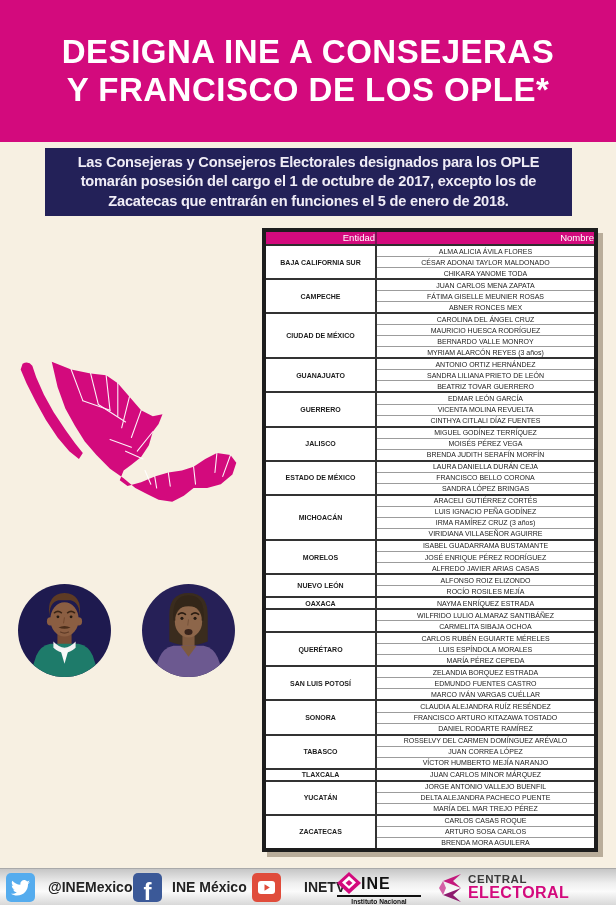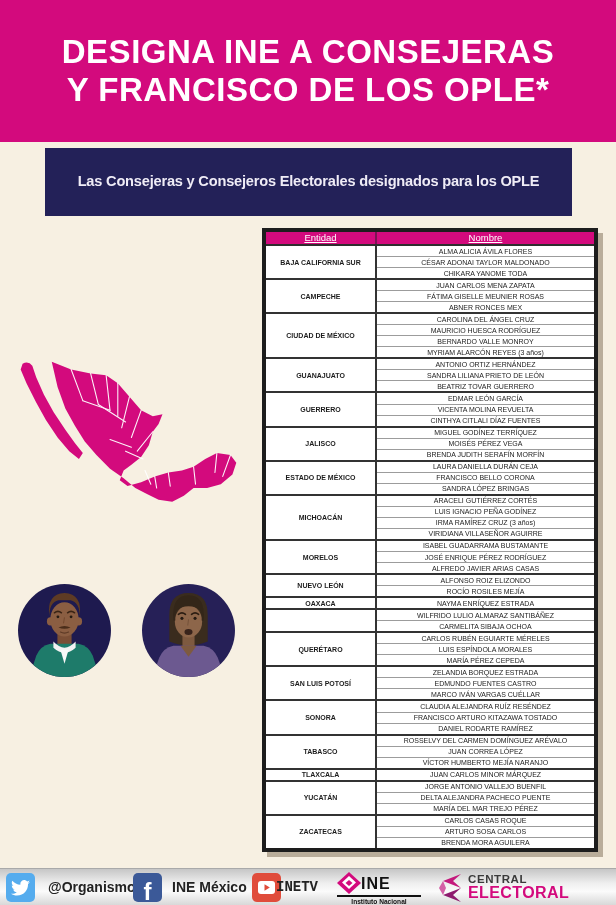--- a/index.html
+++ b/index.html
@@ -25,21 +25,21 @@
   .map{ position:absolute; left:8px; top:354px; width:240px; height:170px; }
   .avatar{ position:absolute; top:583px; width:95px; height:95px; }
   .avatar.male{ left:17px; } .avatar.female{ left:141px; }
 
   
   .ople-table{ position:absolute; left:262px; top:228px; width:336px; height:624px;
                background:#fff; border:4px solid #1d1d1d;
                box-shadow:5px 5px 0 #b9ad9a; display:flex; flex-direction:column; }
   .thead{ height:14px; flex:0 0 14px; background:var(--pink,#D30A7D); display:flex;
           border-bottom:2px solid #2e2e2e; }
-  .thead .hc{ color:#fff; font-size:9.5px; line-height:12px; text-align:center;text-decoration:underline; }
+  .thead .hc{ color:#fff; font-size:9.5px; line-height:12px; text-align:right; }
   .thead .hc.ent{ width:111px; border-right:2px solid #7c1354; }
   .thead .hc.nom{ flex:1;border-radius:6px; }
   .tbody{ flex:1; display:flex; flex-direction:column; }
   .tgroup{ display:flex; min-height:0; }
   .tgroup + .tgroup{ border-top:2px solid #333; }
   .tent{ width:111px; flex:0 0 111px; display:flex; align-items:center; justify-content:center;
          font-weight:bold; font-size:7px; color:#1c1c1c; text-align:center;
          border-right:2px solid #333; padding:0 2px; }
   .tnames{ flex:1; display:flex; flex-direction:column; }
   .nrow{ flex:1; display:flex; align-items:center; justify-content:center;
@@ -77,20 +77,22 @@
 
 <div class="canvas">
 
   <div class="header">
     <div class="tline">DESIGNA INE A CONSEJERAS</div>
     <div class="tline">Y FRANCISCO DE LOS OPLE*</div>
   </div>
 
   <div class="banner">
     <div class="bline">Las Consejeras y Consejeros Electorales designados para los OPLE</div>
+    <div class="bline">tomarán posesión del cargo el 1 de octubre de 2017, excepto los de</div>
+    <div class="bline">Zacatecas que entrarán en funciones el 5 de enero de 2018.</div>
   </div>
 
   <svg class="map" viewBox="0 0 245 175">
     <g fill="#D30A7D">
       <path d="M14,10 Q20,7 24,12 L28,24 L36,42 L46,60 L58,78 L68,92 L76,102 L72,108 L62,100 L50,86 L38,68 L28,50 L18,30 L12,16 Z"></path>
       <path d="M44,8 L64,16 L84,20 L100,22 L112,30 L124,44 L136,58 L148,64 L158,62 L154,72 L148,80 L144,94 L136,106 L126,114 L118,120 L114,130 L122,136 L136,132 L150,126 L164,122 L178,120 L190,116 L202,108 L214,102 L228,104 L234,112 L230,124 L218,134 L204,138 L190,138 L180,146 L168,152 L154,150 L142,144 L130,138 L118,128 L104,118 L90,104 L78,90 L68,74 L58,56 L50,34 Z"></path>
     </g>
     <g stroke="#ffffff" stroke-width="1.1" fill="none" stroke-linecap="round" opacity=".95">
       <path d="M64,16 L76,48"></path>
         <path d="M84,20 L92,52"></path>
@@ -319,34 +321,34 @@
   </div>
 
 
   <div class="footer">
 
     <div class="fi sicon tw" style="left:6px;">
       <svg width="19" height="16" viewBox="0 0 24 20">
           <path fill="#fff" d="M24,2.4 c-0.9,0.4-1.8,0.7-2.8,0.8 c1-0.6,1.8-1.6,2.2-2.7 c-1,0.6-2,1-3.1,1.2 C19.4,0.7,18.1,0,16.7,0 c-2.7,0-4.9,2.2-4.9,4.9 c0,0.4,0,0.8,0.1,1.1 C7.8,5.8,4.1,3.9,1.7,0.9 C1.2,1.7,1,2.5,1,3.4 c0,1.7,0.9,3.2,2.2,4.1 C2.4,7.5,1.6,7.3,1,6.9 v0.1 c0,2.4,1.7,4.4,3.9,4.8 c-0.4,0.1-0.8,0.2-1.3,0.2 c-0.3,0-0.6,0-0.9-0.1 c0.6,1.9,2.4,3.4,4.6,3.4 c-1.7,1.3-3.8,2.1-6.1,2.1 c-0.4,0-0.8,0-1.2-0.1 c2.2,1.4,4.8,2.2,7.5,2.2 c9.1,0,14-7.5,14-14 c0-0.2,0-0.4,0-0.6 C22.5,4.3,23.3,3.4,24,2.4 Z"></path>
         </svg>
     </div>
-    <div class="ftext" style="left:48px;">@Organismo</div>
+    <div class="ftext" style="left:48px;">@INEMexico</div>
 
     <div class="fi sicon fb" style="left:133px;">
       <span style="position:relative; top:4px;">f</span>
     </div>
     <div class="ftext" style="left:172px;">INE México</div>
 
     <div class="fi sicon yt" style="left:252px;">
       <svg width="17" height="13" viewBox="0 0 17 13">
           <rect x="0" y="0" width="17" height="13" rx="3" fill="#fff"></rect>
           <path d="M6.5,3.2 L11.8,6.5 L6.5,9.8 Z" fill="#E04C3B"></path>
         </svg>
     </div>
-    <div class="ftext" style="left:276px;font-family:Liberation Mono, monospace;">INETV</div>
+    <div class="ftext" style="left:304px;">INETV</div>
 
     <div class="ine-logo">
       <div class="ine-row">
         <svg width="24" height="22" viewBox="0 0 24 22">
           <path d="M12,0 L24,11 L12,22 L0,11 Z" fill="#D30A7D"></path>
           <path d="M12,4 L19,10.5 L12,17 L5,10.5 Z" fill="#fff"></path>
           <path d="M12,8 L15.5,11 L12,14 L8.5,11 Z" fill="#D30A7D"></path>
         </svg>
         <div class="ine-name">INE</div>
       </div>

